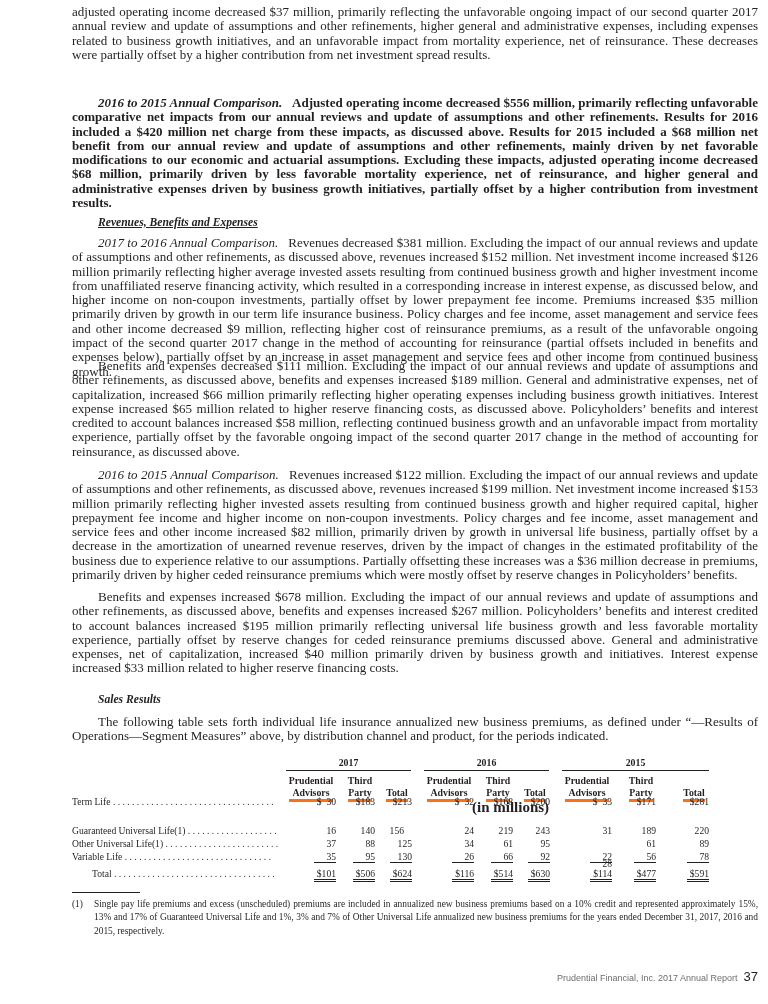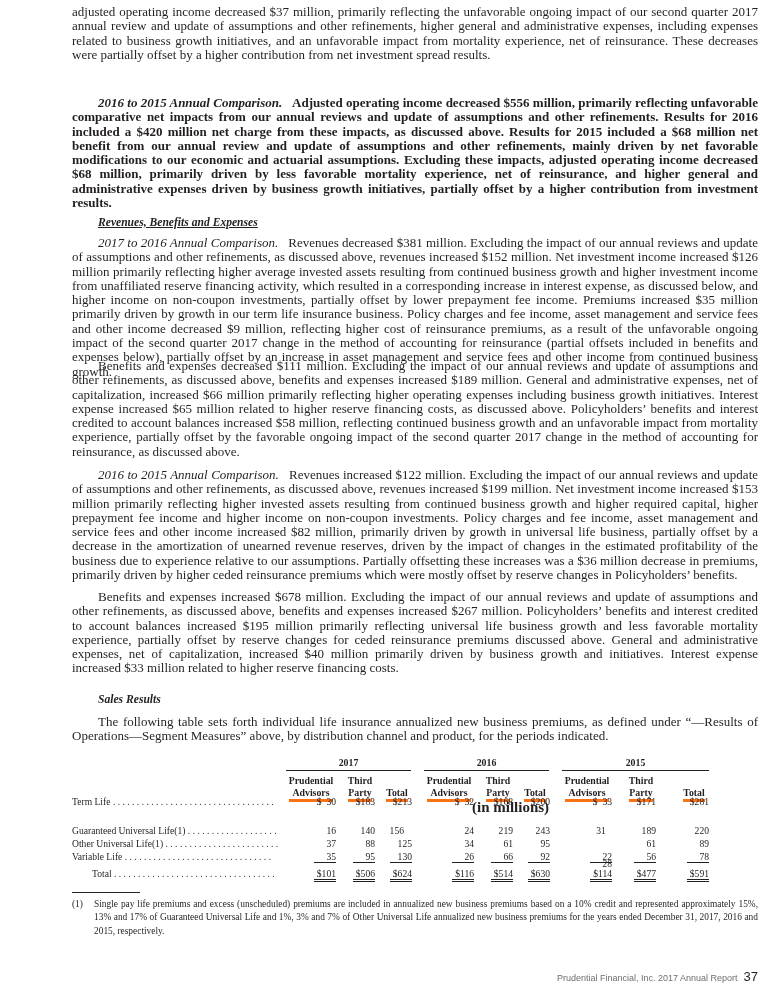--- a/index.html
+++ b/index.html
@@ -105,21 +105,21 @@
           <div class="num" style="left: 615px; width: 22px; white-space: pre;">$281</div>
         </div>
         <div class="row" style="top: 68px;">
           <div class="lbl">Guaranteed Universal Life(1) . . . . . . . . . . . . . . . . . . .</div>
           <div class="num" style="left: 242px; width: 22px; white-space: pre;">16</div>
           <div class="num" style="left: 281px; width: 22px; white-space: pre;">140</div>
           <div class="num" style="left: 310px; width: 22px; white-space: pre;">156</div>
           <div class="num" style="left: 380px; width: 22px; white-space: pre;">24</div>
           <div class="num" style="left: 419px; width: 22px; white-space: pre;">219</div>
           <div class="num" style="left: 456px; width: 22px; white-space: pre;">243</div>
-          <div class="num" style="left: 518px; width: 22px; white-space: pre; text-align: center;">31</div>
+          <div class="num" style="left: 518px; width: 22px; white-space: pre;">31</div>
           <div class="num" style="left: 562px; width: 22px; white-space: pre;">189</div>
           <div class="num" style="left: 615px; width: 22px; white-space: pre;">220</div>
         </div>
         <div class="row" style="top: 81px;">
           <div class="lbl">Other Universal Life(1) . . . . . . . . . . . . . . . . . . . . . . . .</div>
           <div class="num" style="left: 242px; width: 22px; white-space: pre;">37</div>
           <div class="num" style="left: 281px; width: 22px; white-space: pre;">88</div>
           <div class="num" style="left: 318px; width: 22px; white-space: pre;">125</div>
           <div class="num" style="left: 380px; width: 22px; white-space: pre;">34</div>
           <div class="num" style="left: 419px; width: 22px; white-space: pre;">61</div>

